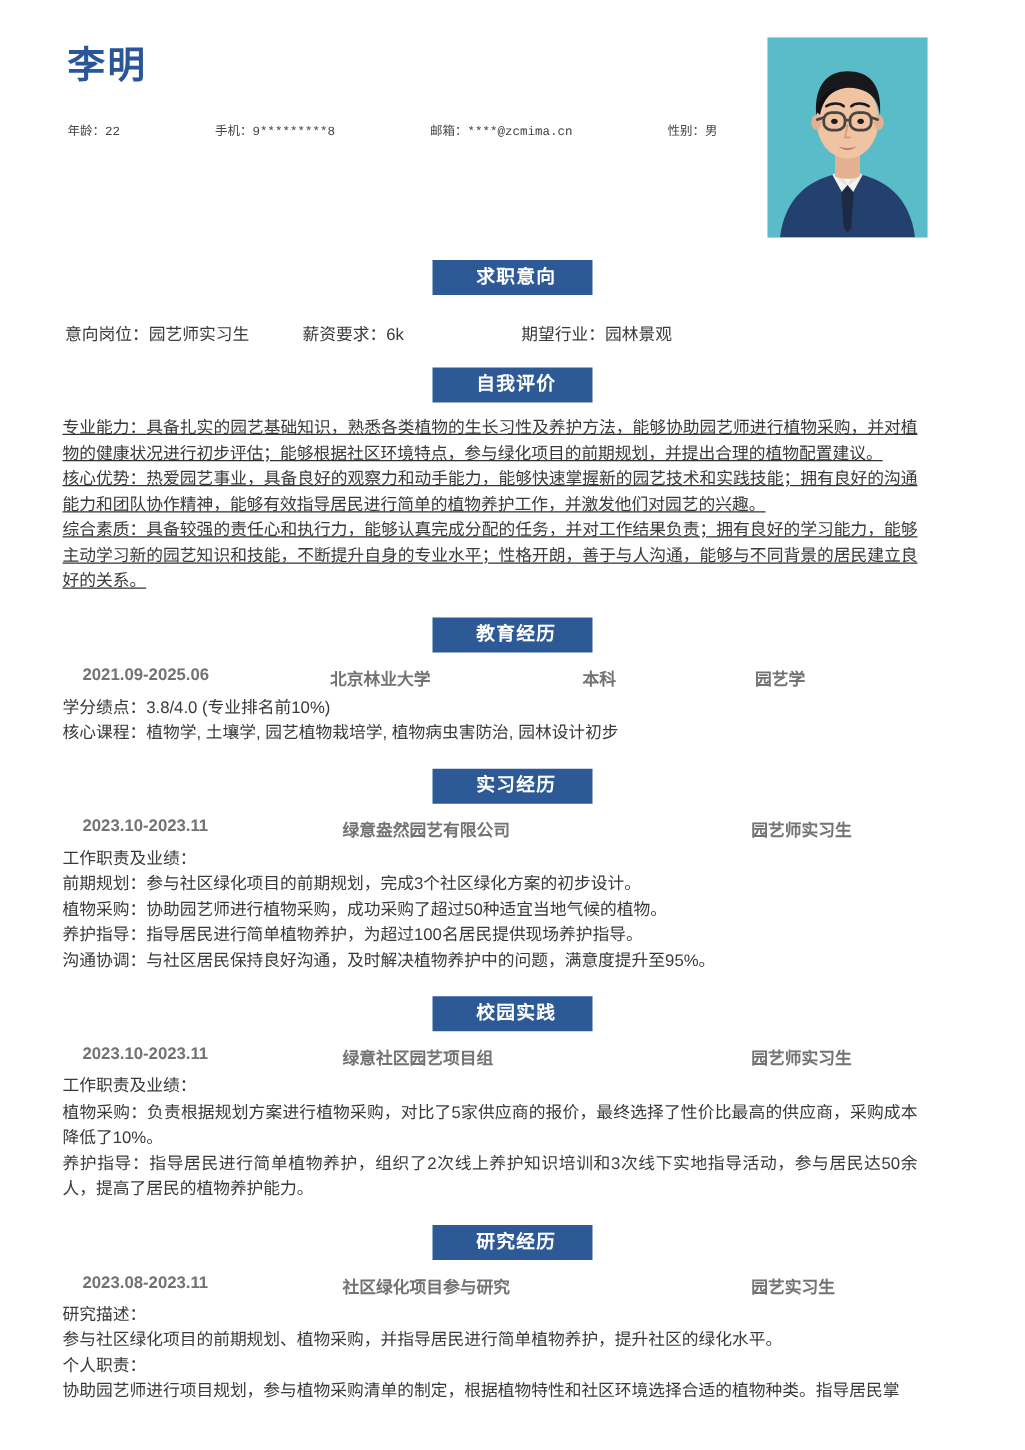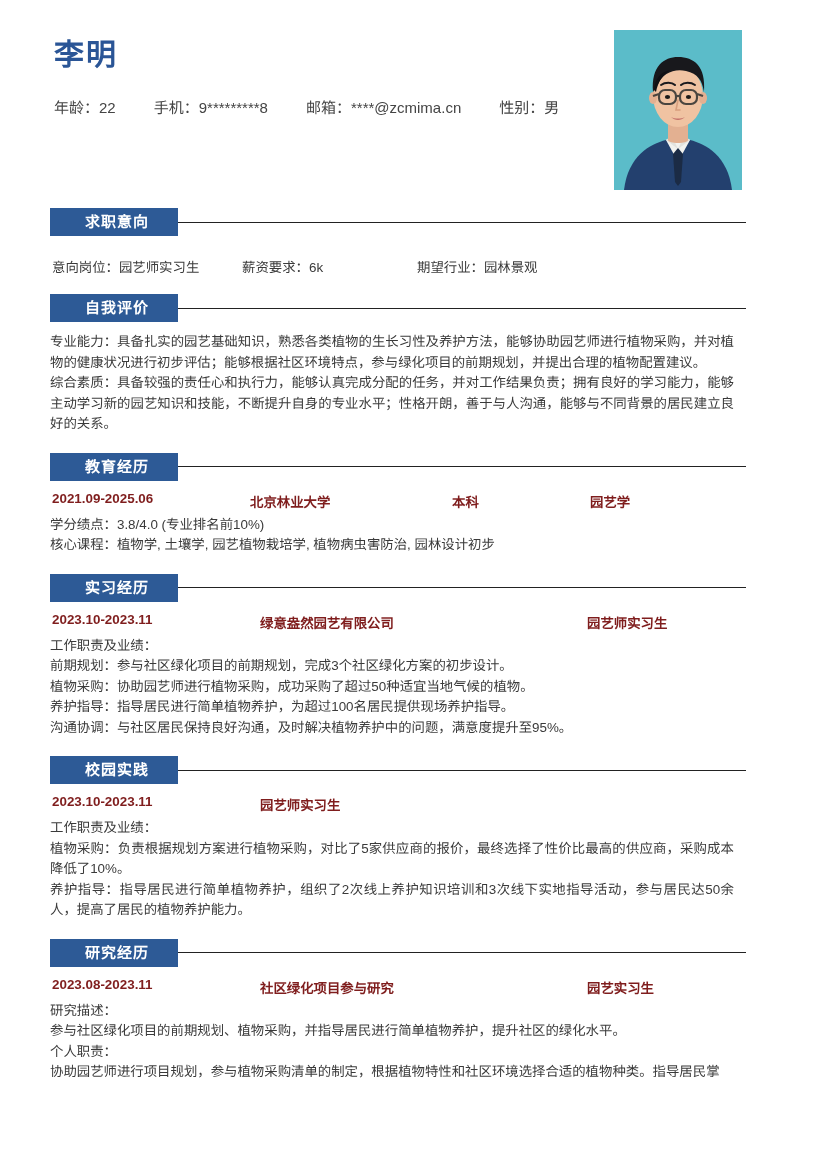--- a/index.html
+++ b/index.html
@@ -24,37 +24,39 @@
     box-sizing: border-box;
     padding: 0 50px;
   }
 
   
   .header {
     position: relative;
     height: 190px;
     padding-top: 30px;
     box-sizing: border-box;
+    font-family: Liberation Mono, monospace;
   }
   .name {
     font-size: 30px;
     font-weight: bold;
     color: #2a5596;
     letter-spacing: 2px;
     line-height: 1;
     margin: 10px 0 0 4px;
   }
   .contact-row {
     margin-top: 26px;
     margin-left: 4px;
-    font-size: 15px;
+    font-size: 10px;
     color: #444444;
     display: flex;
     align-items: center;
     white-space: nowrap;
+    gap: 38px;
   }
   .contact-item { margin-right: 38px; }
   .contact-item:last-child { margin-right: 16px; }
   .contact-item .ck { color: #444; }
 
   .photo {
     position: absolute;
     right: 28px;
     top: 30px;
     width: 128px;
@@ -64,20 +66,21 @@
   }
   .photo svg { display: block; }
 
   
   .section-head {
     display: flex;
     align-items: center;
     margin-top: 18px;
     margin-bottom: 10px;
     height: 28px;
+    flex-direction: column;
   }
   .section-badge {
     background: #2d5a96;
     color: #ffffff;
     font-size: 15px;
     font-weight: bold;
     letter-spacing: 1px;
     height: 28px;
     line-height: 28px;
     padding: 0 16px 0 22px;
@@ -96,41 +99,41 @@
 
   
   .para {
     font-size: 13.4px;
     line-height: 20.5px;
     color: #3a3a3a;
     margin: 0;
     text-align: justify;
     padding-right: 36px;
   }
-  .block { margin-top: 2px; }
+  .block { margin-top: 2px; text-decoration: underline; }
 
   
   .intent-row {
     display: flex;
     font-size: 13.4px;
     color: #3a3a3a;
     margin: 20px 0 4px 2px;
     white-space: nowrap;
   }
   .intent-row .c1 { width: 190px; }
   .intent-row .c2 { width: 175px; }
   .intent-row .c3 { }
 
   
   .exp-row {
     display: flex;
     font-size: 13.4px;
     font-weight: bold;
-    color: #7f1d1d;
-    margin: 2px 0 4px 2px;
+    color: #737373;
+    margin: 2px 0 4px 16px;
     white-space: nowrap;
   }
   .edu-row .c1 { width: 198px; }
   .edu-row .c2 { width: 202px; }
   .edu-row .c3 { width: 138px; }
   .edu-row .c4 { }
 
   .job-row .c1 { width: 208px; }
   .job-row .c2 { width: 327px; }
   .job-row .c3 { }
@@ -214,20 +217,21 @@
     <span class="c2"><span>薪资要求：</span><span>6k</span></span>
     <span class="c3"><span>期望行业：</span><span>园林景观</span></span>
   </div>
 
   <div class="section-head">
     <div class="section-badge">自我评价</div>
     <div class="section-rule"></div>
   </div>
   <div class="block">
     <p class="para">专业能力：具备扎实的园艺基础知识，熟悉各类植物的生长习性及养护方法，能够协助园艺师进行植物采购，并对植物的健康状况进行初步评估；能够根据社区环境特点，参与绿化项目的前期规划，并提出合理的植物配置建议。</p>
+    <p class="para">核心优势：热爱园艺事业，具备良好的观察力和动手能力，能够快速掌握新的园艺技术和实践技能；拥有良好的沟通能力和团队协作精神，能够有效指导居民进行简单的植物养护工作，并激发他们对园艺的兴趣。</p>
     <p class="para">综合素质：具备较强的责任心和执行力，能够认真完成分配的任务，并对工作结果负责；拥有良好的学习能力，能够主动学习新的园艺知识和技能，不断提升自身的专业水平；性格开朗，善于与人沟通，能够与不同背景的居民建立良好的关系。</p>
   </div>
 
   <div class="section-head">
     <div class="section-badge">教育经历</div>
     <div class="section-rule"></div>
   </div>
   <div class="exp-row edu-row">
     <span class="c1">2021.09-2025.06</span>
     <span class="c2">北京林业大学</span>
@@ -255,20 +259,21 @@
     <p class="para">养护指导：指导居民进行简单植物养护，为超过100名居民提供现场养护指导。</p>
     <p class="para">沟通协调：与社区居民保持良好沟通，及时解决植物养护中的问题，满意度提升至95%。</p>
   </div>
 
   <div class="section-head">
     <div class="section-badge">校园实践</div>
     <div class="section-rule"></div>
   </div>
   <div class="exp-row job-row">
     <span class="c1">2023.10-2023.11</span>
+    <span class="c2">绿意社区园艺项目组</span>
     <span class="c3">园艺师实习生</span>
   </div>
   <div class="lines">
     <p class="para">工作职责及业绩：</p>
     <p class="para">植物采购：负责根据规划方案进行植物采购，对比了5家供应商的报价，最终选择了性价比最高的供应商，采购成本降低了10%。</p>
     <p class="para">养护指导：指导居民进行简单植物养护，组织了2次线上养护知识培训和3次线下实地指导活动，参与居民达50余人，提高了居民的植物养护能力。</p>
   </div>
 
   <div class="section-head">
     <div class="section-badge">研究经历</div>

